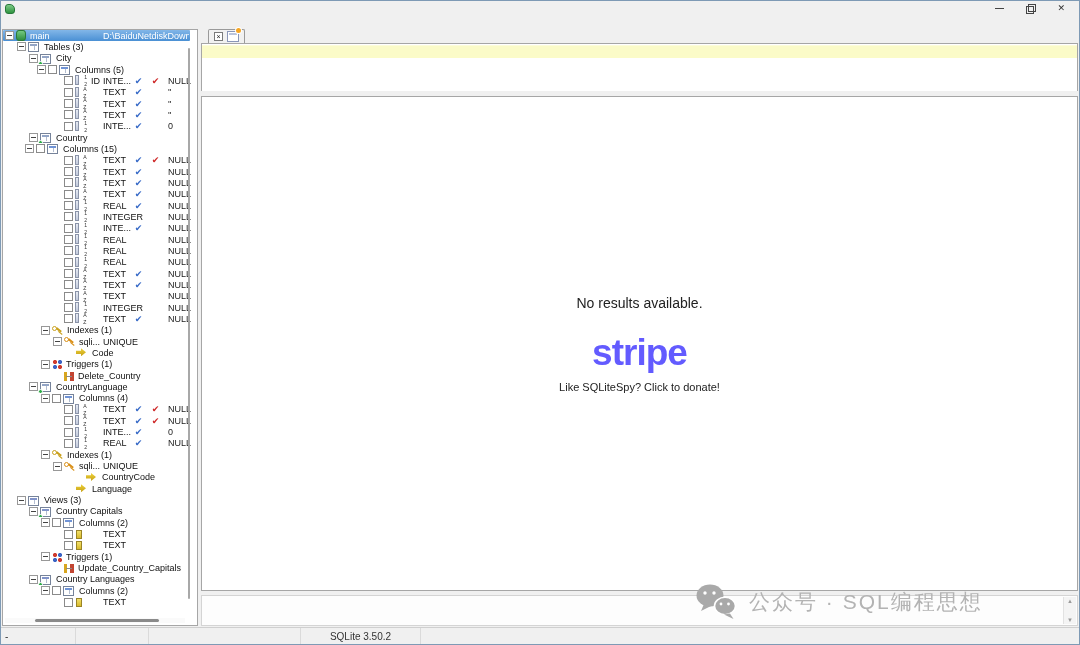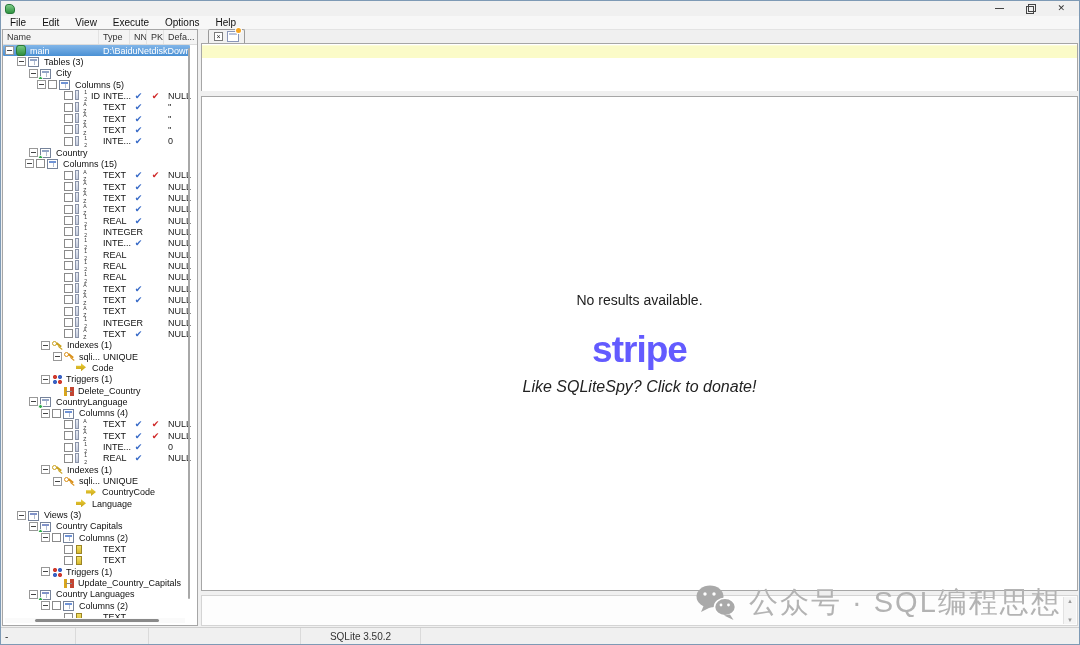--- a/index.html
+++ b/index.html
@@ -80,29 +80,29 @@
   .tab{position:absolute;left:7px;bottom:0;height:14px;background:#f1f1f1;border:1px solid #9a9a9a;border-bottom:none;border-radius:2px 2px 0 0;display:flex;align-items:center;gap:4px;padding:0 5px;box-sizing:border-box;}
   .tab-close{width:9px;height:9px;border:1px solid #7a7a7a;background:#fff;font-size:7px;line-height:7px;text-align:center;color:#222;box-sizing:border-box;}
   .tab-new{width:10px;height:9px;border:1px solid #8a96b8;background:#fff;position:relative;}
   .tab-new::before{content:"";position:absolute;left:1px;right:1px;top:1px;height:2px;background:#b9c4dd;}
   .tab-new::after{content:"";position:absolute;right:-3px;top:-4px;width:5px;height:5px;background:#f6a623;border-radius:50%;box-shadow:0 0 0 1px #fff;}
   .editor{height:48px;background:#fff;border:1px solid #a6a6a6;border-bottom:none;box-sizing:border-box;}
   .editor-line{height:12px;margin-top:1px;background:#fbfbc8;border-top:1px solid #fdfdda;}
   .results{position:absolute;left:0;right:0;top:67px;height:495px;background:#fff;border:1px solid #a6a6a6;box-sizing:border-box;display:flex;flex-direction:column;align-items:center;justify-content:center;}
   .results-msg{font-size:14px;color:#222;}
   .stripe-logo{font-size:37px;font-weight:bold;color:#635bff;letter-spacing:-1px;margin:23px 0 10px 0;line-height:1;}
-  .donate-text{font-size:16px;color:#222;font-style:italic;}
+  .donate-text{font-size:11px;color:#222;}
   .bottom-panel{position:absolute;left:0;right:0;top:566px;bottom:0;background:#fdfdfd;border:1px solid #d4d4d4;box-sizing:border-box;}
   .mini-scroll{position:absolute;right:1px;top:1px;bottom:1px;width:12px;background:#f4f4f4;border-left:1px solid #e2e2e2;}
   .mini-up,.mini-down{position:absolute;left:0;right:0;font-size:6px;line-height:8px;text-align:center;color:#9a9a9a;}
   .mini-up{top:0;}
   .mini-down{bottom:0;}
 
   
-  .watermark{position:absolute;left:693px;top:582px;display:flex;align-items:center;gap:9px;color:#b3b3b3;font-size:29px;letter-spacing:2px;z-index:6;pointer-events:none;}
+  .watermark{position:absolute;left:693px;top:582px;display:flex;align-items:center;gap:9px;color:#b3b3b3;font-size:21px;letter-spacing:2px;z-index:6;pointer-events:none;}
 
   
   .statusbar{position:absolute;left:0;right:0;bottom:0;height:17px;background:#f0f0f0;border-top:1px solid #cfcfcf;display:flex;font-size:10px;color:#333;box-sizing:border-box;}
   .sb{border-right:1px solid #dadada;display:flex;align-items:center;padding:0 4px;box-sizing:border-box;}
   .sb0{width:75px;}
   .sb1{width:73px;}
   .sb2{width:152px;}
   .sb3{width:120px;justify-content:center;}
   .sb4{flex:1;border-right:none;}
 </style>
@@ -113,39 +113,24 @@
 
   <div class="titlebar">
     <span class="app-icon"></span>
     <span class="win-controls">
       <span class="wc wc-min"></span>
       <span class="wc wc-restore"></span>
       <span class="wc wc-close">✕</span>
     </span>
   </div>
 
-  <div class="menubar">
-    <span class="menu-item">File</span>
-    <span class="menu-item">Edit</span>
-    <span class="menu-item">View</span>
-    <span class="menu-item">Execute</span>
-    <span class="menu-item">Options</span>
-    <span class="menu-item">Help</span>
-  </div>
 
   <div class="content">
 
     <div class="tree-panel">
-      <div class="tree-header">
-        <span class="th th-name">Name</span>
-        <span class="th th-type">Type</span>
-        <span class="th th-nn">NN</span>
-        <span class="th th-pk">PK</span>
-        <span class="th th-def">Defa...</span>
-      </div>
       <div class="tree-body">
           <div class="trow sel">
             <span class="rowname" style="padding-left:2px">
               <span class="exp"></span>
               <span class="ticon i-db"></span>
               <span class="nm">main</span>
             </span>
             <span class="c-type">D:\BaiduNetdiskDownload\</span>
           </div>
           <div class="trow">

